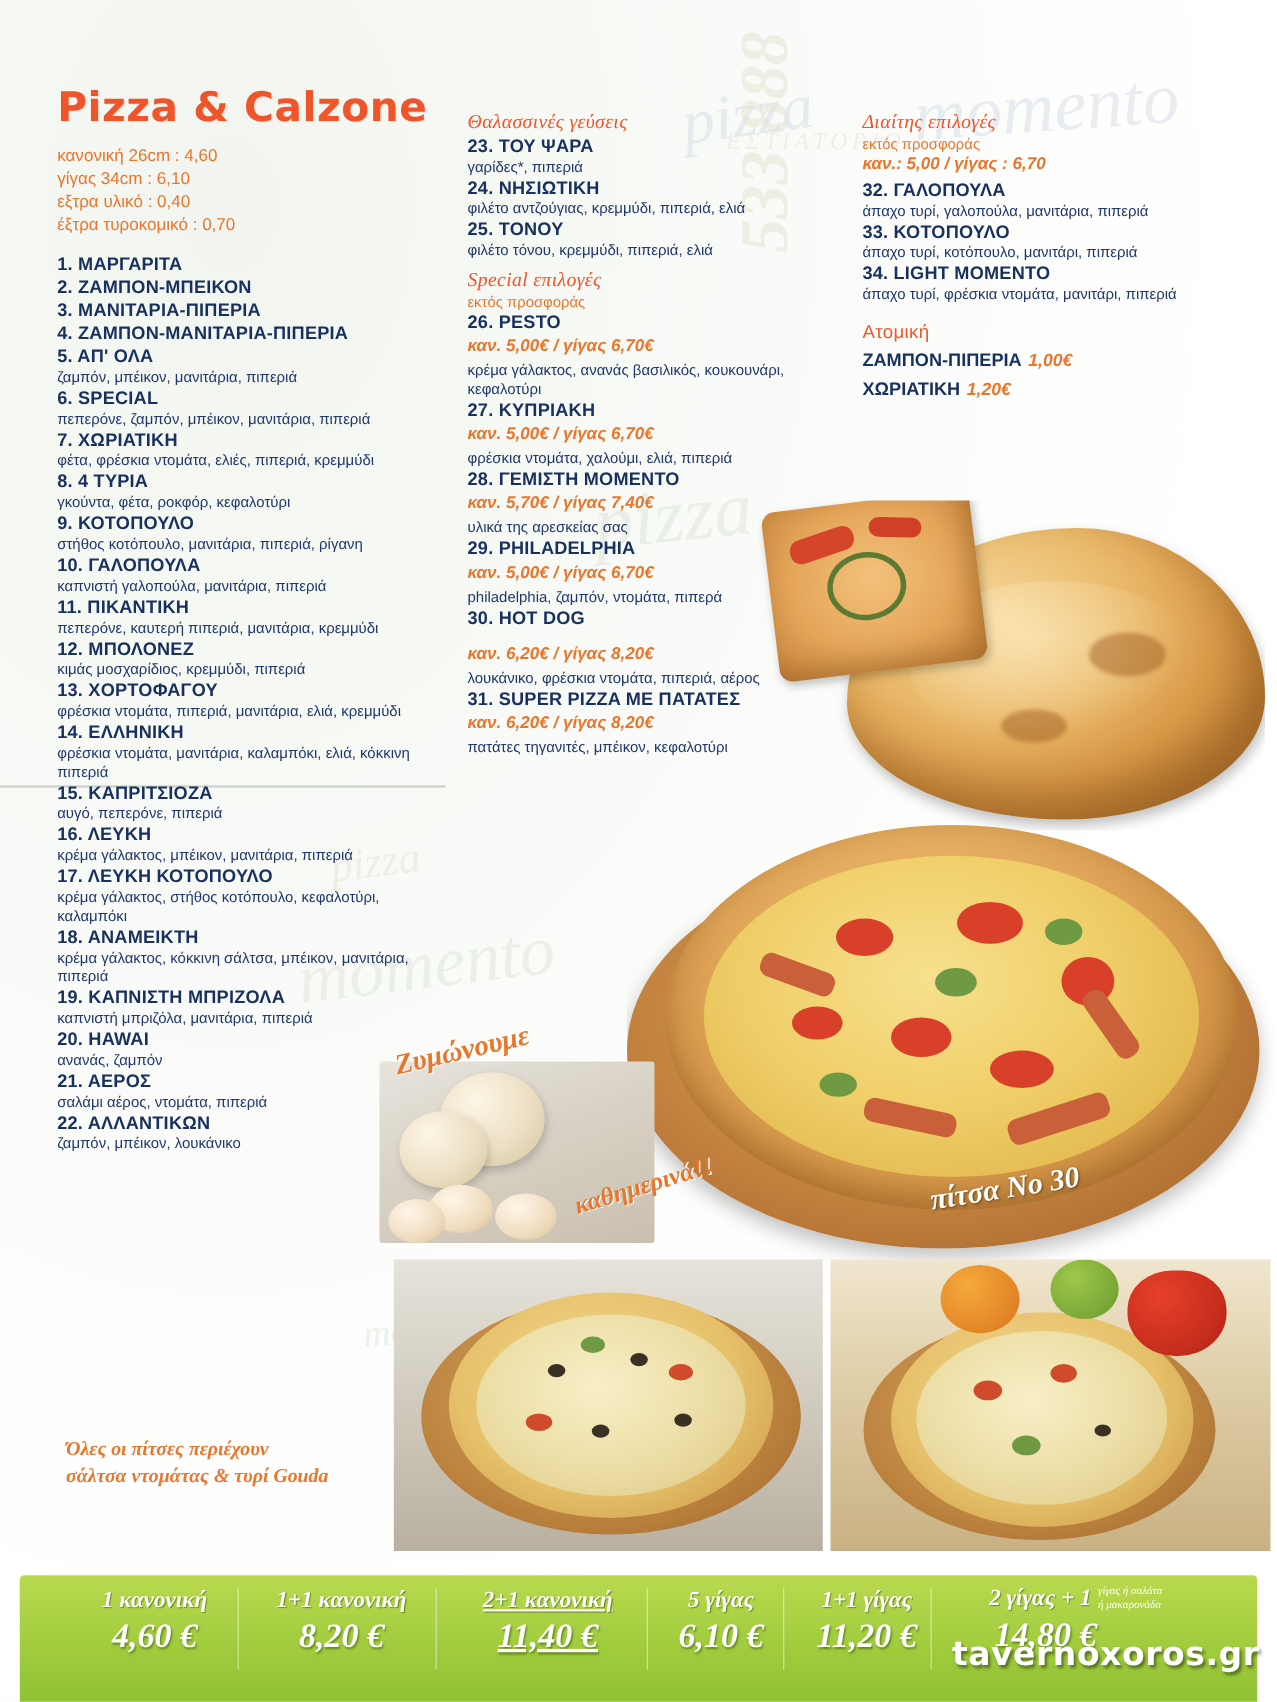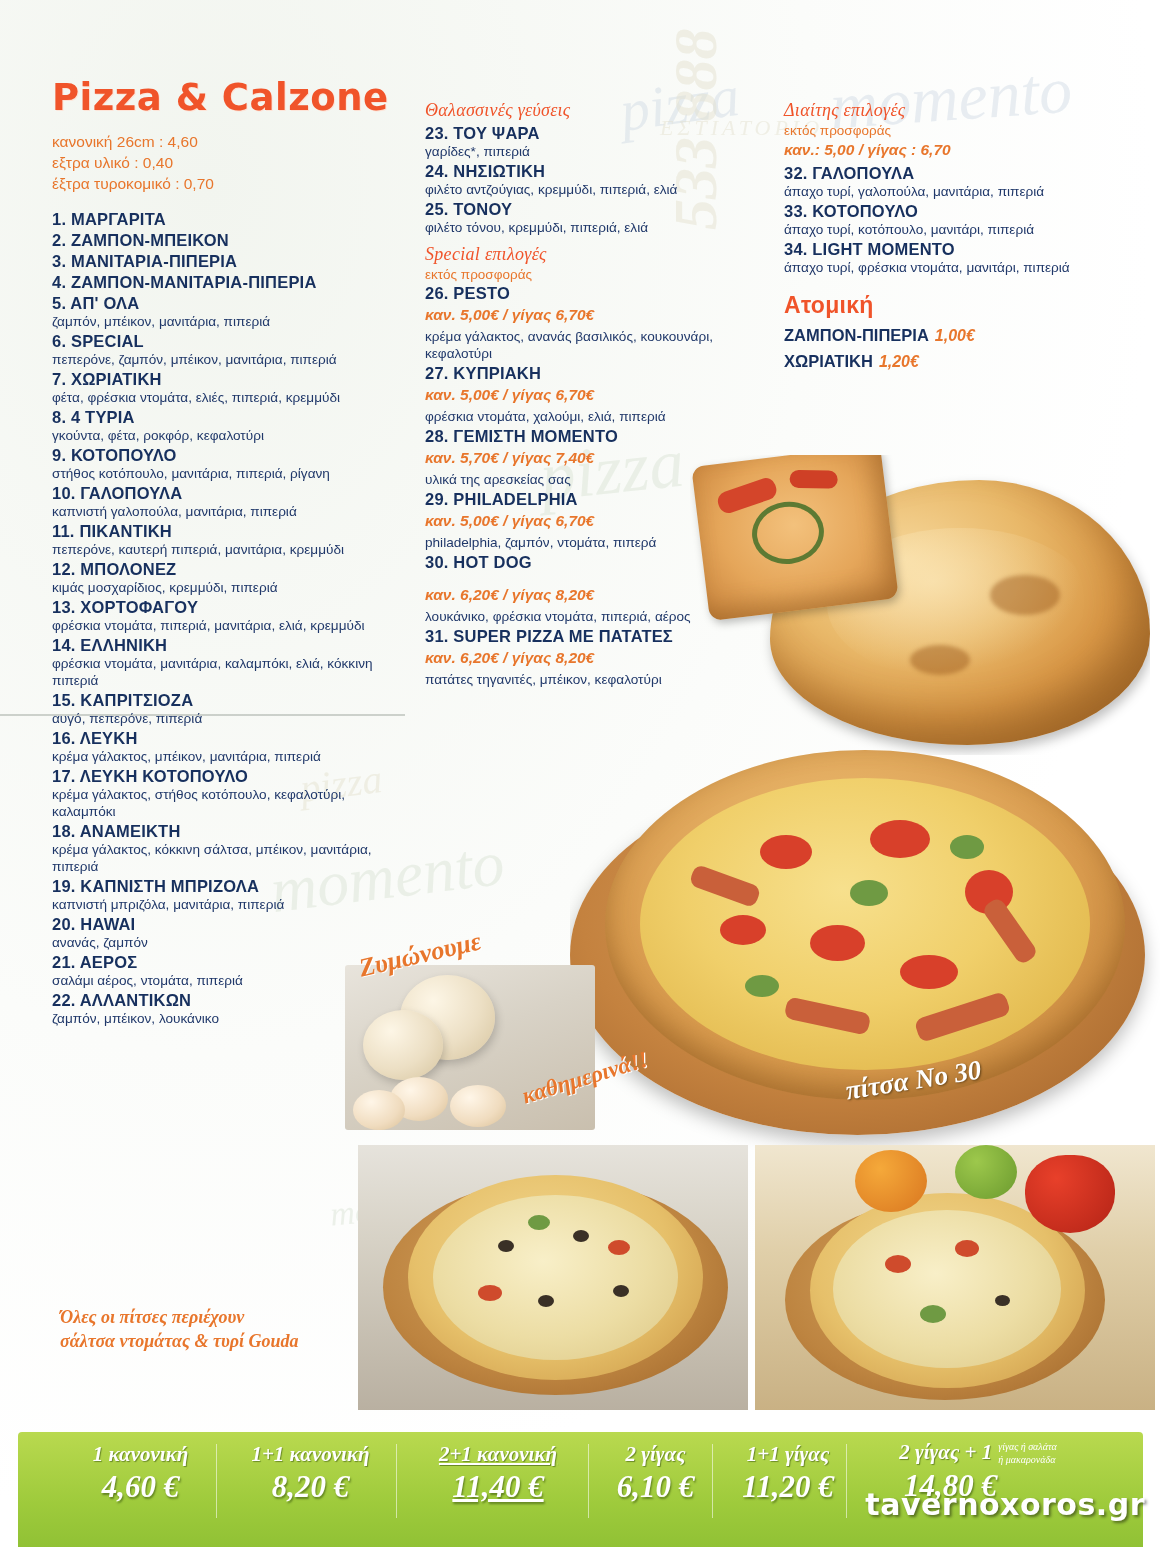--- a/index.html
+++ b/index.html
@@ -72,21 +72,21 @@
   }
   .secthead{
     font-size:18px;
     color:#f0542a;
     font-weight:normal;
     font-family:"Liberation Serif", serif;
     font-style:italic;
     letter-spacing:.3px;
     margin-bottom:2px;
   }
-  .secthead.bold{font-style:normal;font-family:"Liberation Sans",sans-serif;font-weight:bold;font-size:23px;}
+  .secthead.bold{font-style:normal;font-family:"Liberation Sans",sans-serif;font-weight:normal;font-size:17px;}
   .subnote{
     font-size:13.5px;
     color:#e8762c;
     margin-bottom:1px;
   }
   .pricepair{
     font-size:15.5px;
     color:#e8762c;
     font-weight:bold;
     font-style:italic;
@@ -302,20 +302,21 @@
   <div class="wm c" style="left:270px;top:840px;font-size:64px;transform:rotate(-7deg);">momento</div>
   <div class="wm b" style="left:300px;top:760px;font-size:40px;transform:rotate(-7deg);">pizza</div>
   <div class="wm c" style="left:330px;top:1190px;font-size:34px;transform:rotate(-5deg);">momento</div>
 
   <div class="hr1"></div>
 
   <div class="col" id="col1">
     <div class="maintitle">Pizza &amp; Calzone</div>
 
     <div class="priceline">κανονική 26cm : 4,60</div>
+    <div class="priceline">γίγας 34cm : 6,10</div>
     <div class="priceline">εξτρα υλικό : 0,40</div>
     <div class="priceline">έξτρα τυροκομικό : 0,70</div>
 
     <div class="spacer14"></div>
 
     <div class="item">
         <div class="iname">1. ΜΑΡΓΑΡΙΤΑ</div>
       </div>
     <div class="item">
         <div class="iname">2. ΖΑΜΠΟΝ-ΜΠΕΙΚΟΝ</div>
@@ -560,21 +561,21 @@
     </div>
     <div class="offer" style="left:205px;top:10px;width:175px;">
       <div class="olabel">1+1 κανονική</div>
       <div class="oprice">8,20 €</div>
     </div>
     <div class="offer" style="left:385px;top:10px;width:190px;text-decoration:underline;">
       <div class="olabel">2+1 κανονική</div>
       <div class="oprice">11,40 €</div>
     </div>
     <div class="offer" style="left:575px;top:10px;width:125px;">
-      <div class="olabel">2 γίγας</div>
+      <div class="olabel">5 γίγας</div>
       <div class="oprice">6,10 €</div>
     </div>
     <div class="offer" style="left:700px;top:10px;width:140px;">
       <div class="olabel">1+1 γίγας</div>
       <div class="oprice">11,20 €</div>
     </div>
     <div class="offer" style="left:830px;top:8px;width:260px;">
       <div style="display:flex;align-items:flex-start;justify-content:center;gap:6px;">
         <span class="olabel">2 γίγας + 1</span>
         <span class="osub" style="text-align:left;white-space:pre-line;">γίγας ή σαλάτα

